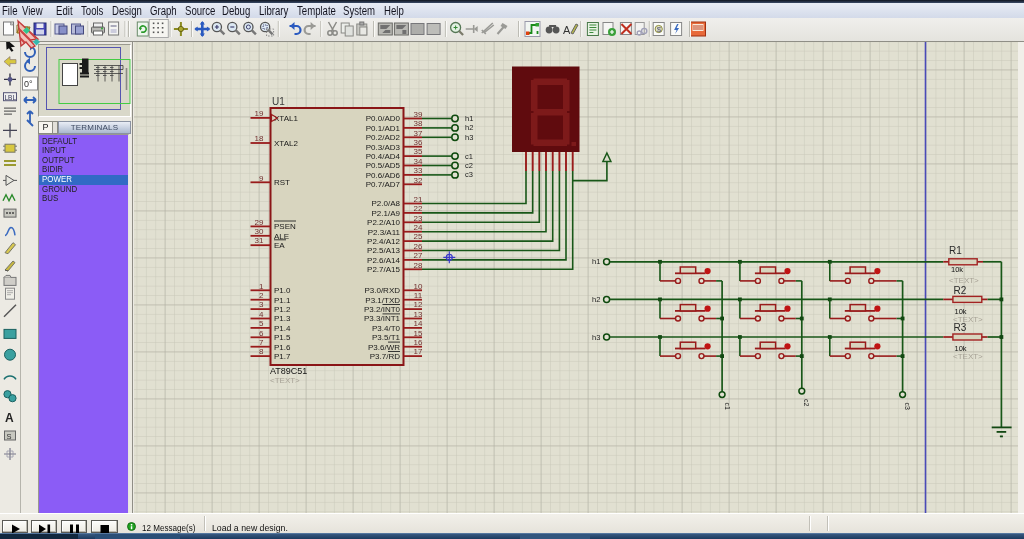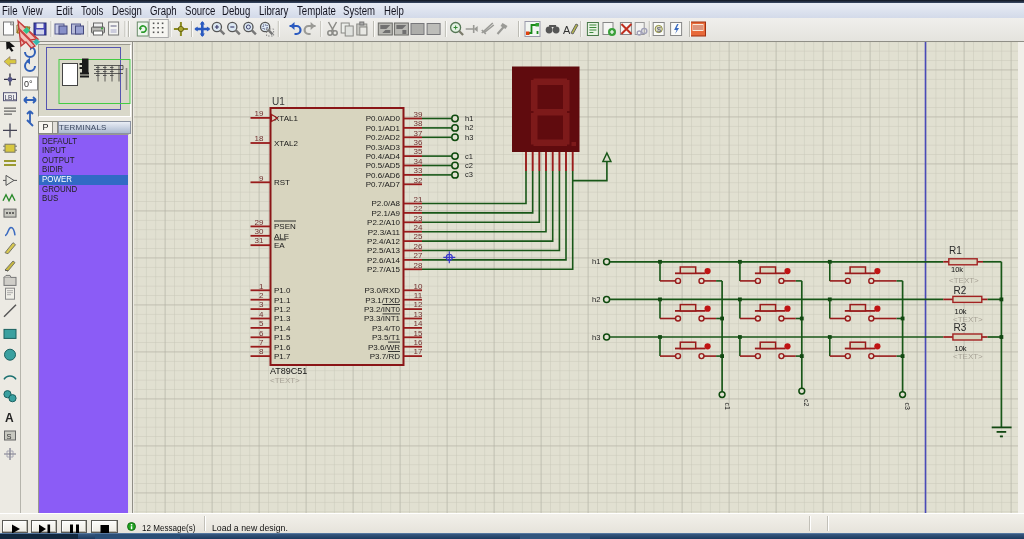--- a/index.html
+++ b/index.html
@@ -5,21 +5,21 @@
 .ab{position:absolute}
 #title{left:0;top:0;width:1024px;height:3px;background:linear-gradient(#0e1420,#3a4a66)}
 #menubar{left:0;top:3px;width:1024px;height:15px;background:linear-gradient(#e8ecf5,#d3dae9);font-size:12px;color:#141420}
 #menubar span{position:absolute;top:1px;transform:scaleX(0.8);transform-origin:0 50%}
 #toolbar{left:0;top:18px;width:1024px;height:24px;background:linear-gradient(#f0efec,#e4e3de);border-bottom:1px solid #b9b8b0}
 #leftpanel{left:0;top:42px;width:134px;height:471px;background:#eceae3}
 #strip-div{left:20px;top:42px;width:1px;height:471px;background:#b5b4ac}
 #ovw{left:38px;top:44px;width:93px;height:73px;background:#d9d8c9;border:1px solid #9a998f;border-right-color:#fff;border-bottom-color:#fff}
 #pbtn{left:38px;top:121px;width:15px;height:13px;background:#f7f5ef;border:1px solid #8a8a82;font-size:9px;text-align:center;line-height:11px;color:#222}
 #pbtn2{left:53px;top:121px;width:5px;height:13px;background:#e3e1da;border:1px solid #8a8a82;border-left:none}
-#phead{left:58px;top:121px;width:73px;height:13px;background:linear-gradient(#e9edf5,#aab8cf);border:1px solid #8a92a2;font-size:8px;color:#3c4860;line-height:12px;letter-spacing:0.2px}
+#phead{left:58px;top:121px;width:73px;height:13px;background:linear-gradient(#e9edf5,#aab8cf);border:1px solid #8a92a2;font-size:8px;color:#3c4860;text-align:center;line-height:12px;letter-spacing:0.2px}
 #list{left:38px;top:134px;width:91px;height:456px;background:#8b5cf6;border:1px solid #9a998f;border-right-color:#e8e6df;border-bottom-color:#e8e6df;font-size:9.3px;color:#222}
 .li{height:9.6px;line-height:9.6px;padding-left:3px}
 .li span{display:inline-block;transform:scaleX(0.85);transform-origin:0 50%}
 .sel{background:#316ac5;color:#fff}
 #rightstrip{left:1018px;top:42px;width:6px;height:471px;background:#f1efe9}
 #cantop{left:0px;top:41px;width:1024px;height:1px;background:#8f8e86}
 #statusbar{left:0;top:513px;width:1024px;height:20px;background:linear-gradient(#f2f0ea,#e6e3db);border-top:1px solid #fff}
 #taskbar{left:0;top:533px;width:1024px;height:6px;background:linear-gradient(#3c5e86,#1c3a5e)}
 .sbtn{position:absolute;top:520px;height:13px;background:linear-gradient(#fdfdfb,#eceae2);border:1px solid #5a5a55;box-shadow:inset -1px -1px 0 #b9b7ae,inset 1px 1px 0 #fff}
 .ssep{position:absolute;top:516px;height:15px;width:2px;border-left:1px solid #c2c0b8;border-right:1px solid #fff}

